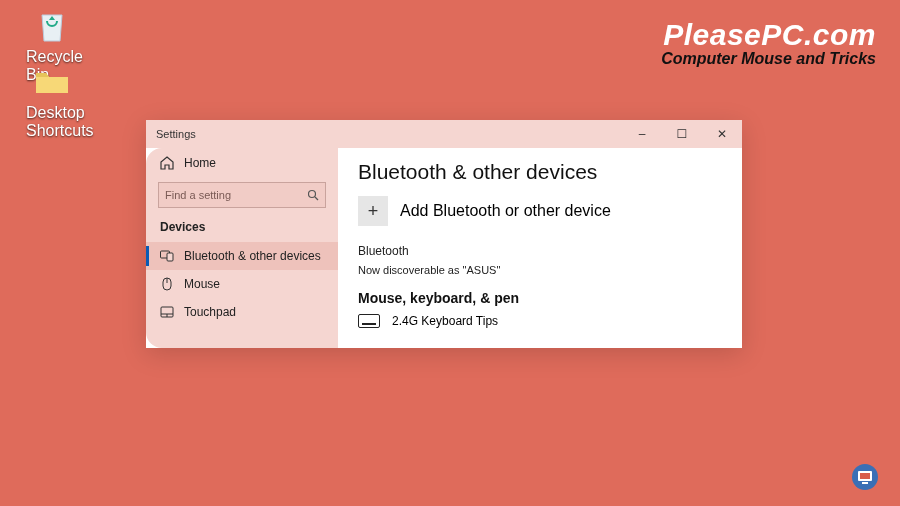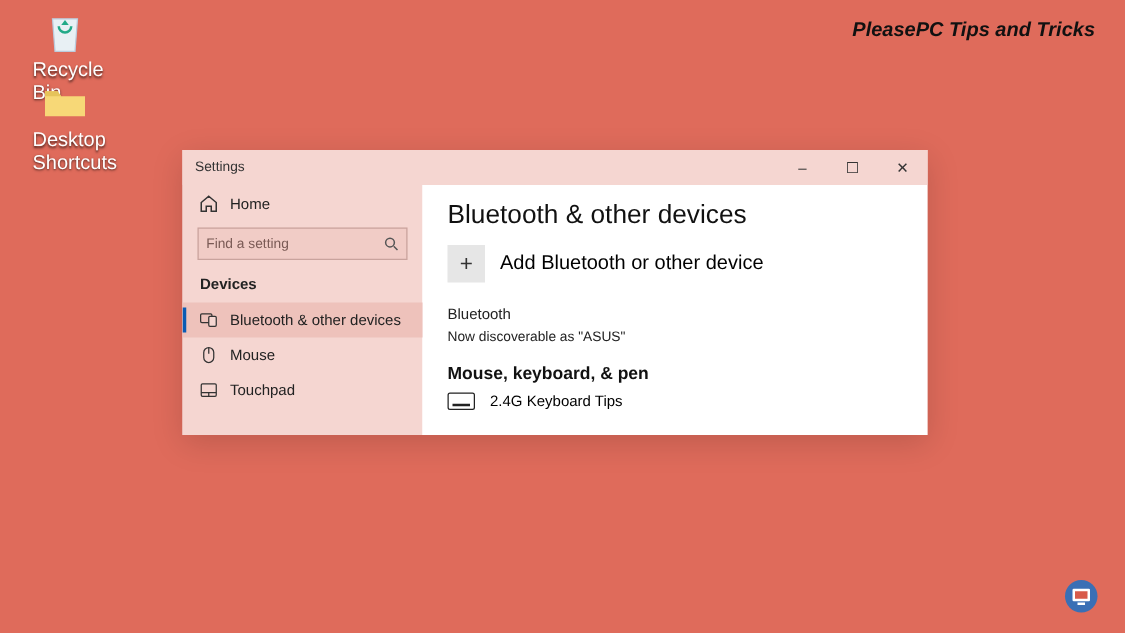--- a/index.html
+++ b/index.html
@@ -18,21 +18,21 @@
   .wm-sub { font-size: 16px; font-weight: 700; font-style: italic; margin-top: -2px; }
 
   
   .tray { position: absolute; right: 22px; bottom: 16px; width: 26px; height: 26px; border-radius: 50%; background: #3a6fb5; display: flex; align-items: center; justify-content: center; }
 
   
   .win { position: absolute; left: 146px; top: 120px; width: 596px; height: 228px; background: #fff; box-shadow: 0 6px 24px rgba(0,0,0,.15); display: flex; flex-direction: column; }
   .titlebar { height: 28px; display: flex; align-items: center; background: #f5d6d1; }
   .titlebar .title { font-size: 11px; color: #333; padding-left: 10px; flex: 1; }
   .titlebar .ctrl { width: 40px; height: 28px; display: flex; align-items: center; justify-content: center; font-size: 12px; color: #333; cursor: pointer; }
-  .body { flex: 1; display: flex; overflow: hidden; }
+  .body { flex: 1; display: flex; overflow: hidden; border-radius: 16px; }
 
   
   .side { width: 192px; background: #f5d6d1; display: flex; flex-direction: column; font-size: 12px; color: #222; }
   .nav-home { display: flex; align-items: center; gap: 10px; padding: 8px 14px; cursor: pointer; }
   .search { margin: 4px 12px 10px 12px; height: 24px; border: 1px solid #c9a39d; background: #f1ccc6; display: flex; align-items: center; padding: 12px 6px; }
   .search input { border: none; background: transparent; outline: none; flex: 1; font-size: 11px; color: #555; }
   .search input::placeholder { color: #7a5a55; }
   .cat { font-weight: 700; font-size: 12px; padding: 2px 10px 8px 14px; }
   .item { display: flex; align-items: center; gap: 10px; padding: 7px 14px; cursor: pointer; position: relative; }
   .item.sel { background: #eec2bb; }
@@ -74,21 +74,22 @@
   <div class="glyph">
     <svg width="36" height="30" viewBox="0 0 36 30">
         <path d="M2 6 L12 6 L15 10 L34 10 L34 26 L2 26 Z" fill="#f7d877"></path>
         <path d="M2 6 L12 6 L15 10 L2 10 Z" fill="#e6c35a"></path>
       </svg>
   </div>
   <div>Desktop Shortcuts</div>
 </div>
 
 <div class="wm">
-  <div class="wm-sub">PleasePC Tips and Tricks</div>
+  <div class="wm-title">PleasePC.com</div>
+  <div class="wm-sub">Computer Mouse and Tricks</div>
 </div>
 
 <div class="tray">
   <svg width="16" height="14" viewBox="0 0 16 14">
       <rect x="1" y="1" width="14" height="10" rx="1" fill="#fff"></rect>
       <rect x="3" y="3" width="10" height="6" fill="#d85b4a"></rect>
       <rect x="5" y="12" width="6" height="2" fill="#fff"></rect>
     </svg>
 </div>
 

